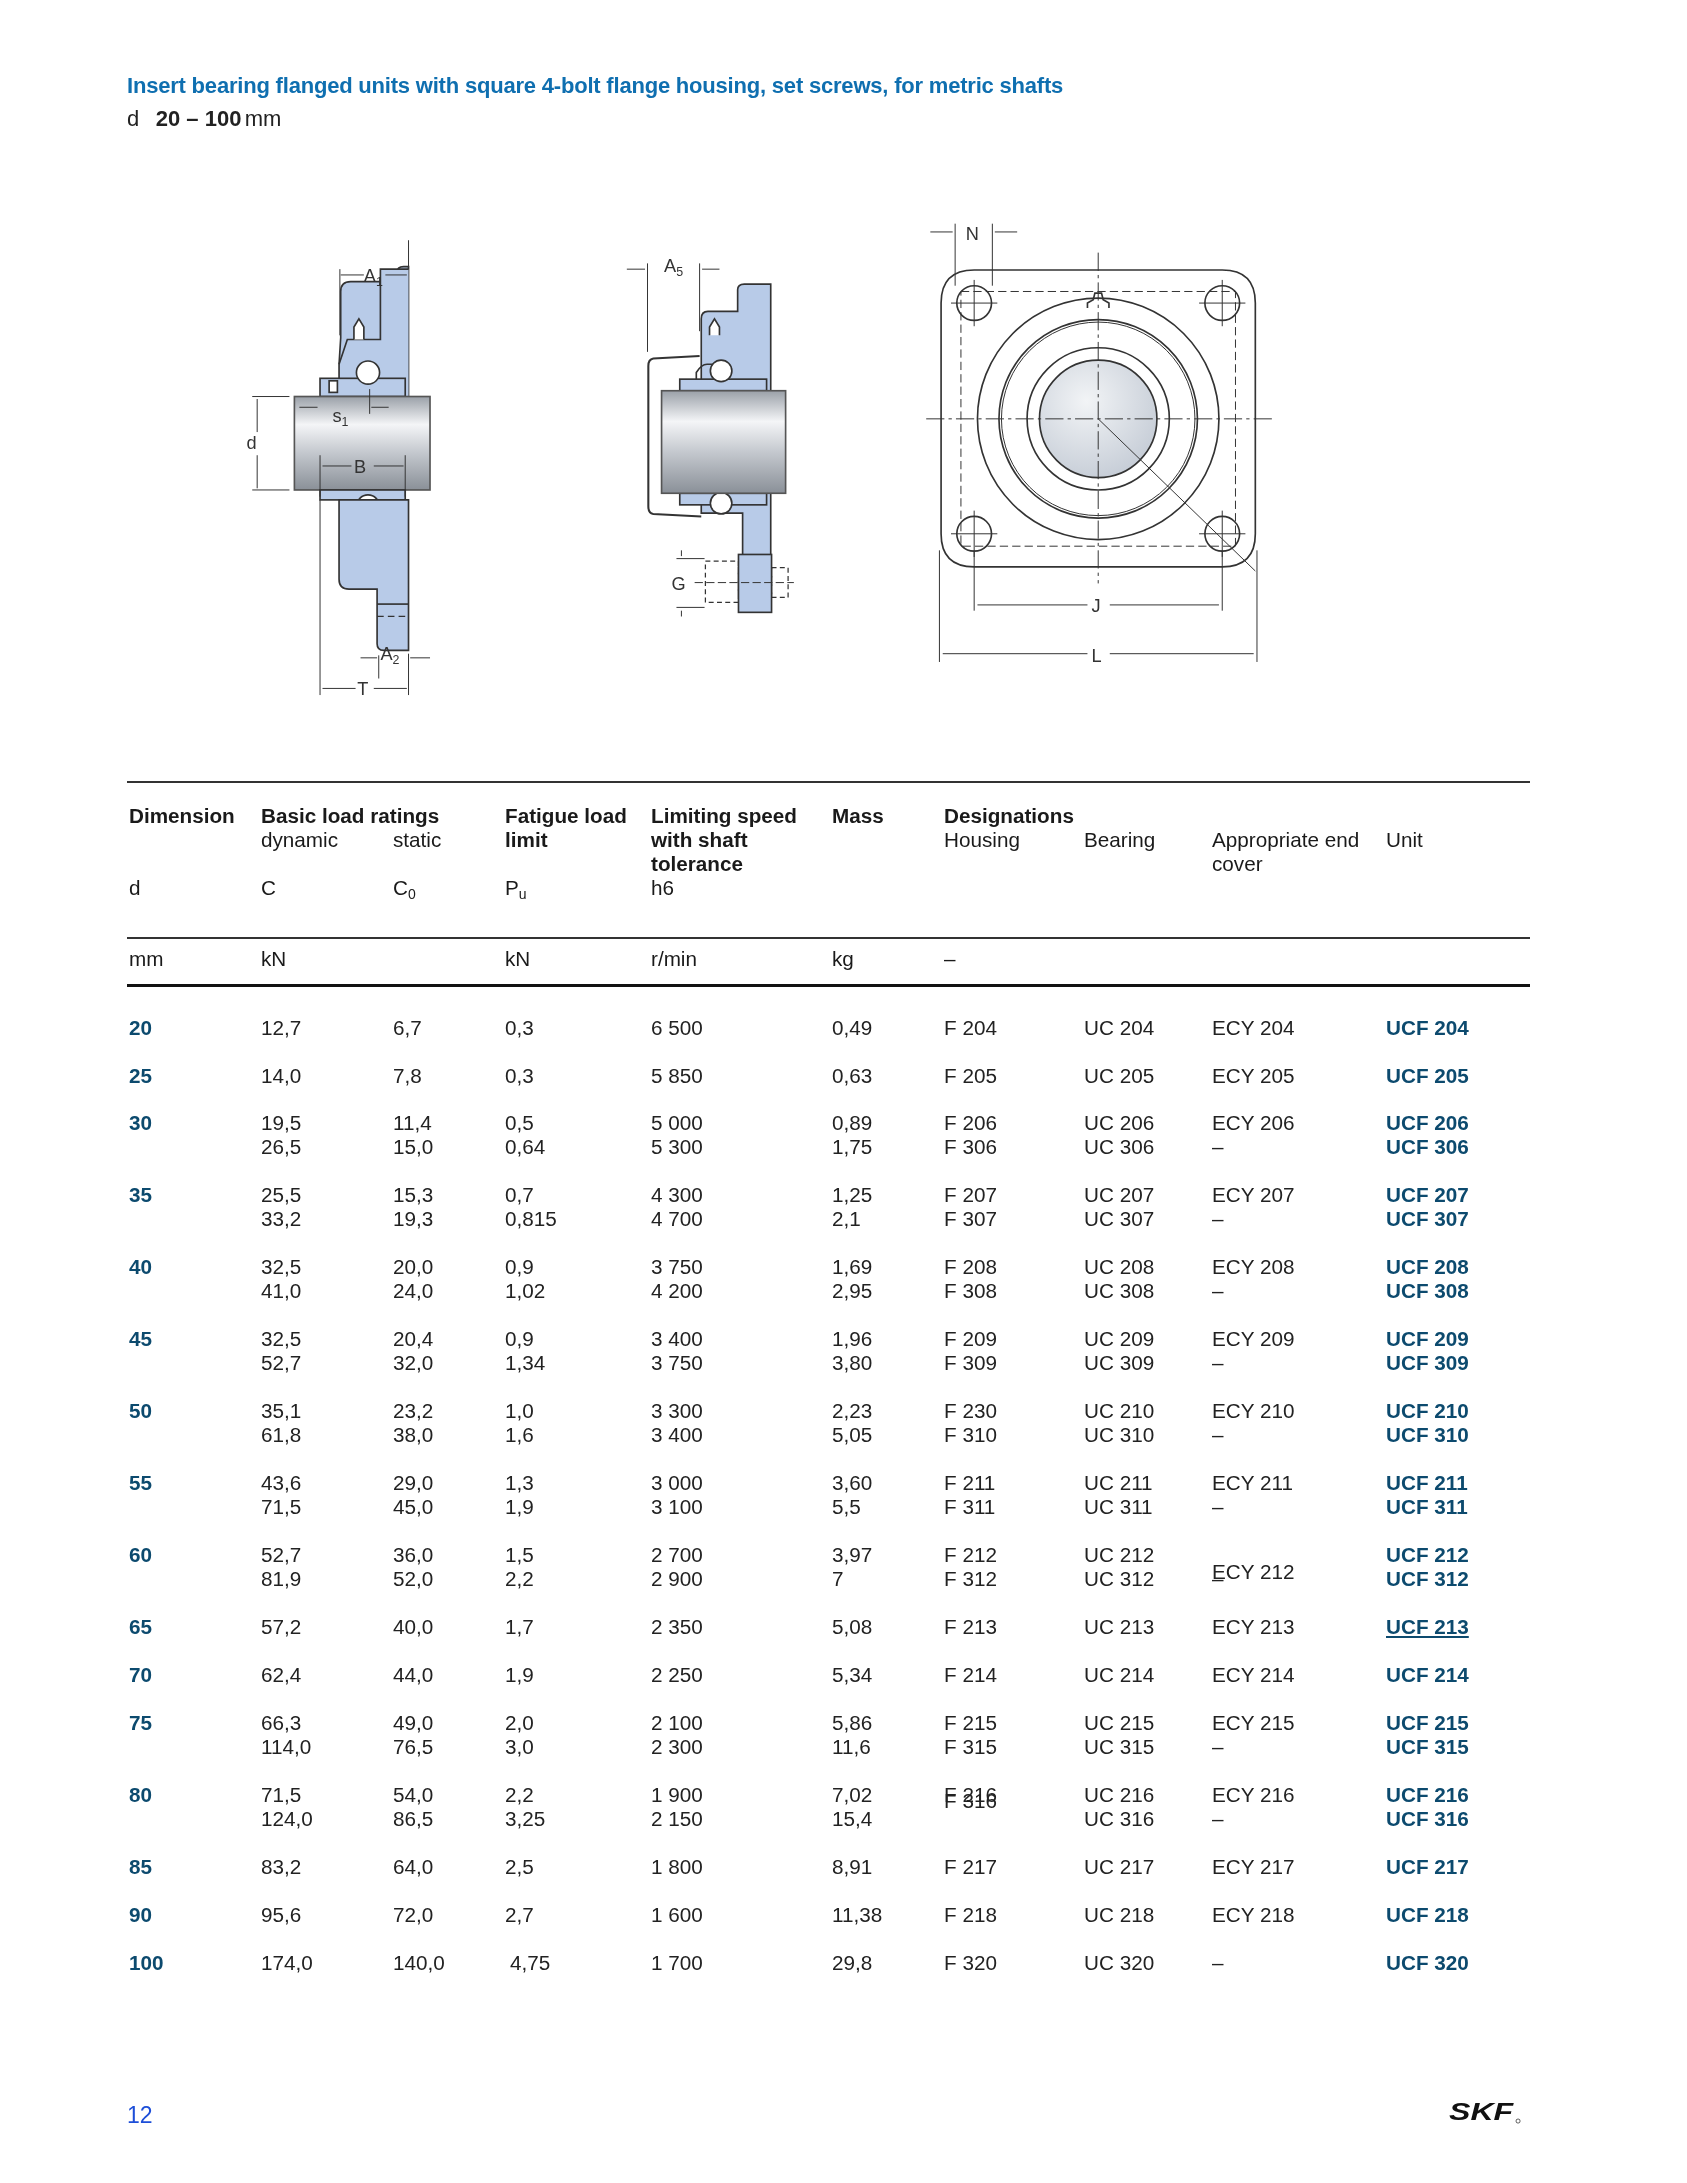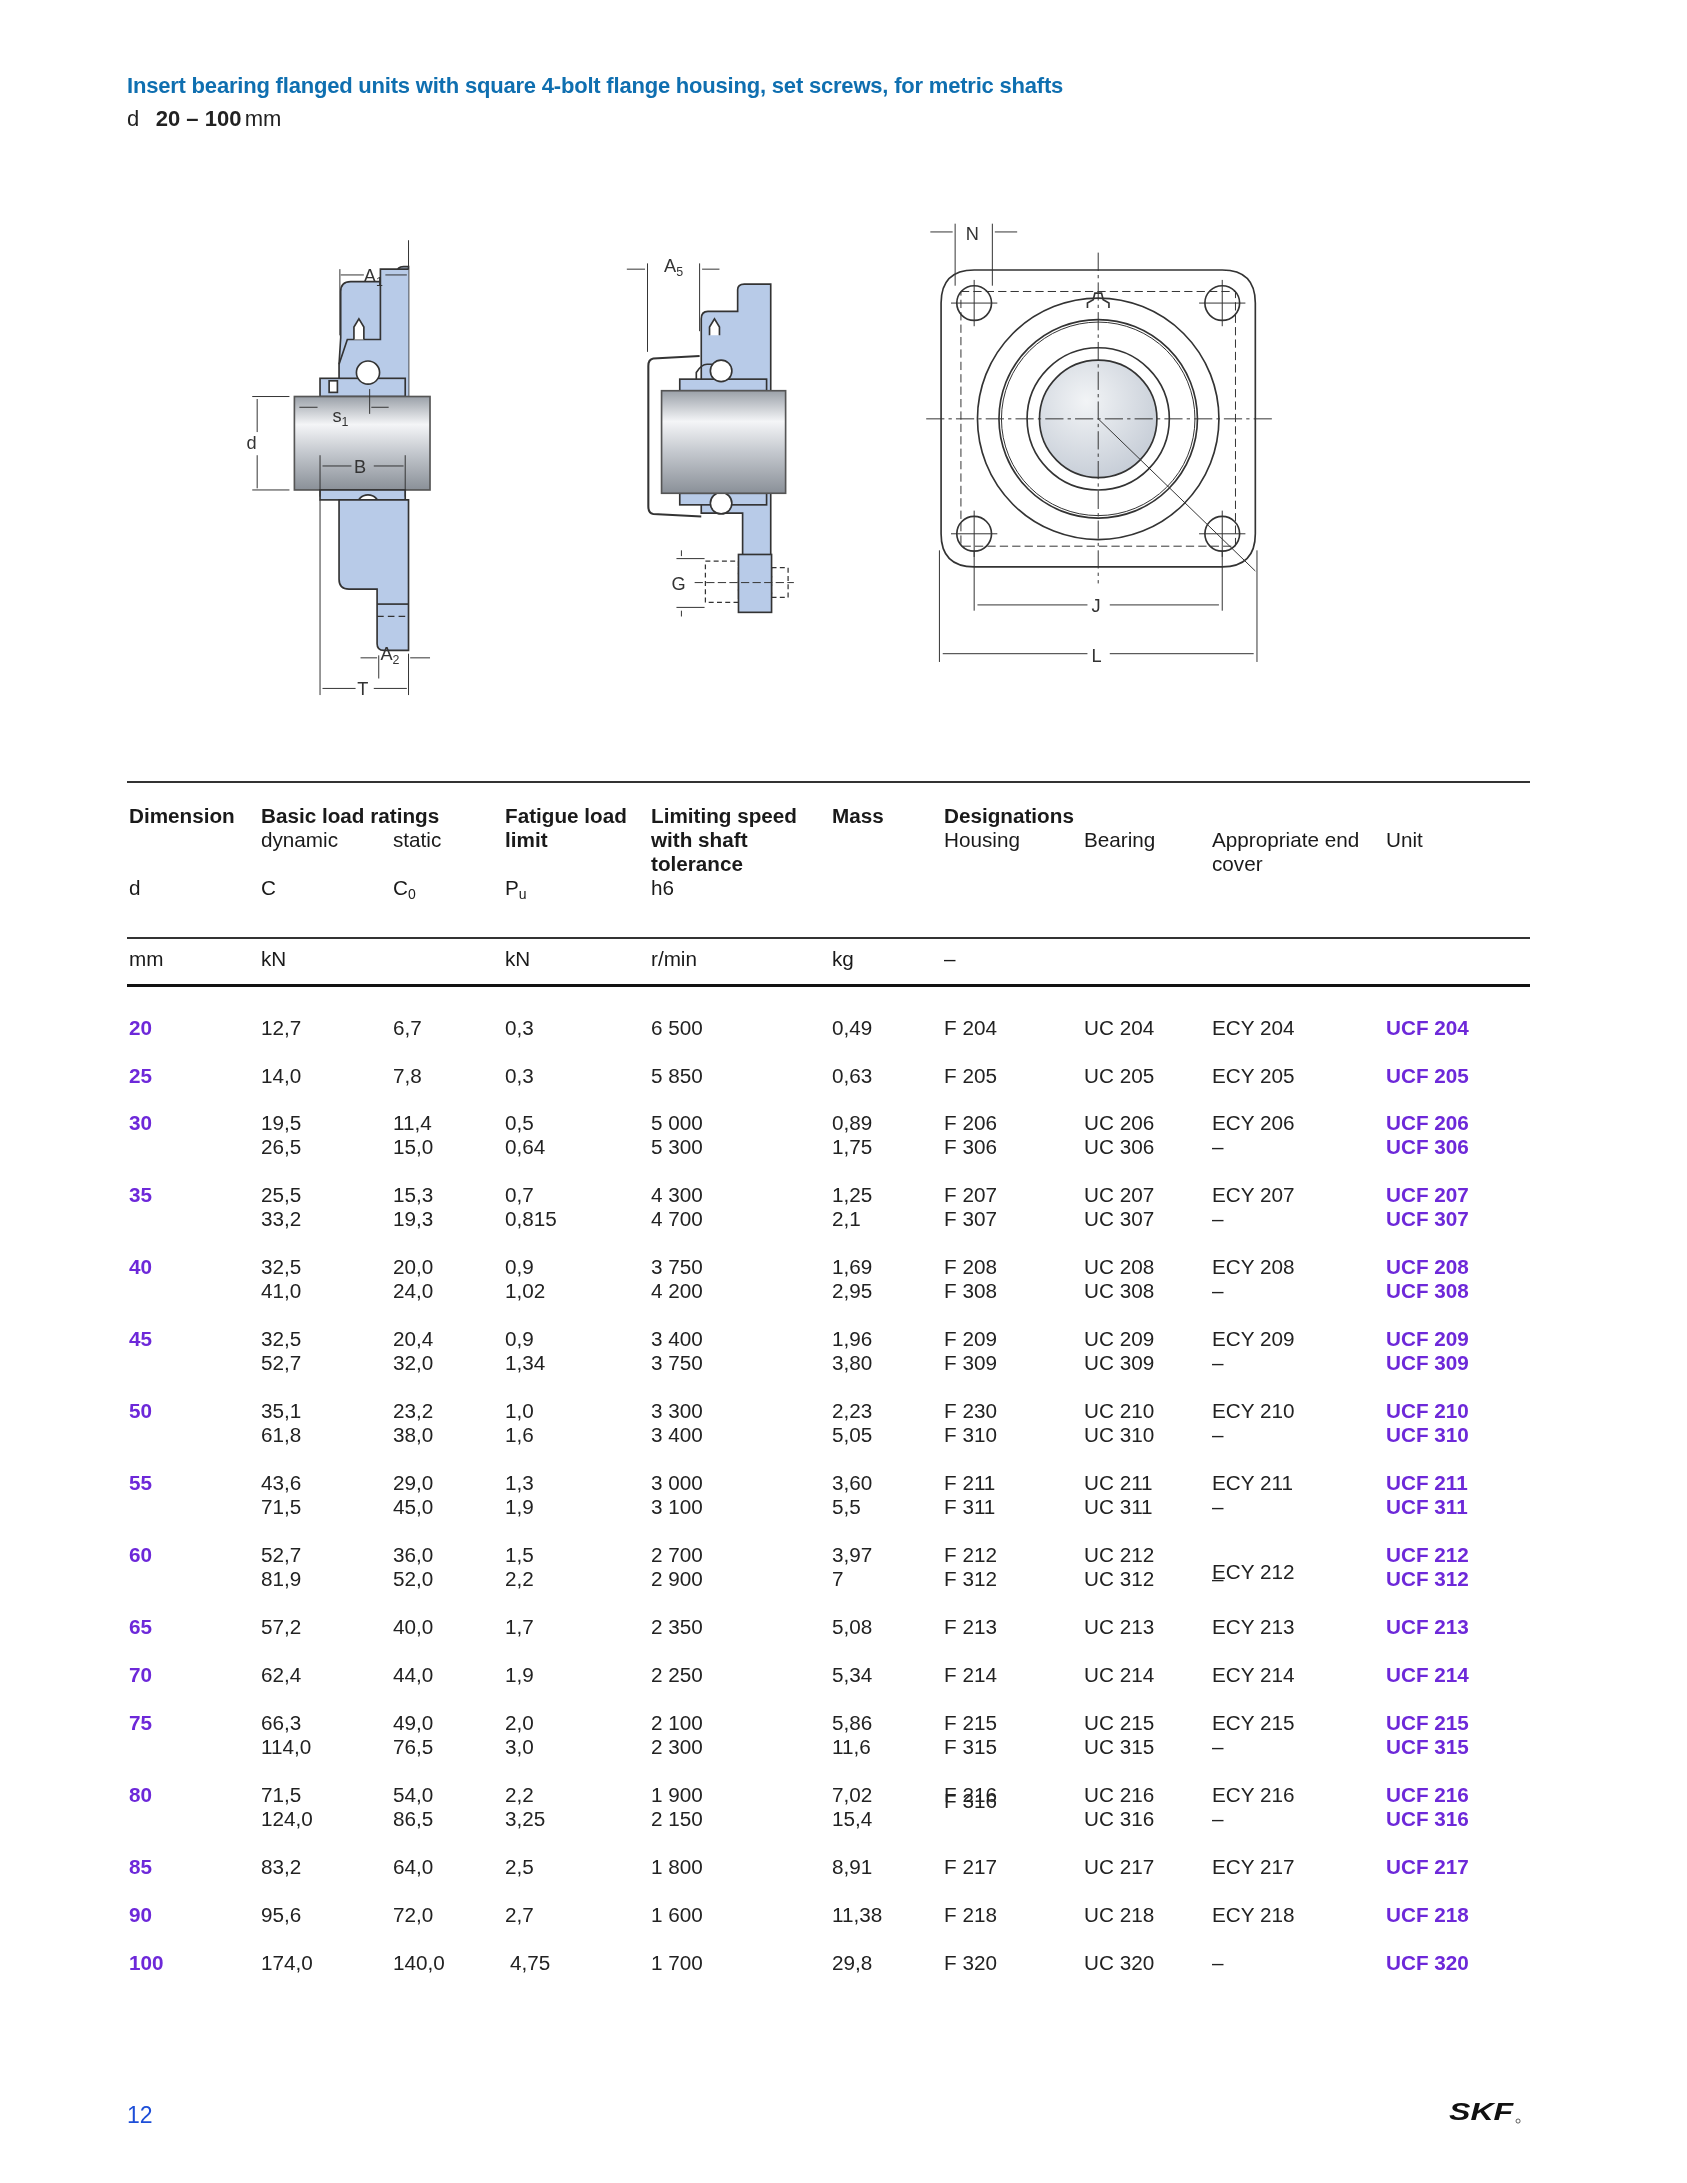--- a/index.html
+++ b/index.html
@@ -7,21 +7,21 @@
          font-family:"Liberation Sans", "DejaVu Sans", sans-serif; color:#1a1a1a; }
   .title { position:absolute; left:127px; top:73px; font-size:22px; font-weight:bold;
            color:#0f6fb0; letter-spacing:-0.2px; white-space:nowrap; }
   .subtitle { position:absolute; left:127px; top:106px; font-size:22px; color:#222; white-space:nowrap; }
   .subtitle .rng { font-weight:bold; margin:0 3.3px 0 16.5px; }
   .drawings { position:absolute; left:0; top:207px; width:1687px; height:513px; }
   .rule { position:absolute; left:127px; width:1403px; background:#333; }
   .hdr { position:absolute; font-size:20.7px; line-height:24px; white-space:nowrap; }
   .hdr.b { font-weight:bold; }
   .cell { position:absolute; font-size:20.7px; line-height:24px; white-space:nowrap; color:#222; }
-  .cell.d, .cell.unit { font-weight:bold; color:#6d28d9; }
+  .cell.d, .cell.unit { font-weight:bold; color:#0c4a6e; }
   .pagenum { position:absolute; left:127px; top:2102px; font-size:23px; color:#1d4ed8; }
   .logo { position:absolute; left:1449px; top:2097px; }
   sub.s { font-size:14px; vertical-align:-4.1px; }
 </style>
 </head>
 <body>
 
 <div class="title">Insert bearing flanged units with square 4-bolt flange housing, set screws, for metric shafts</div>
 <div class="subtitle">
   <span>d</span><span class="rng">20 – 100</span><span>mm</span>
@@ -398,21 +398,21 @@
     <div>
       <div class="cell d" style="left: 129px; top: 1615px;">65</div>
       <div class="cell" style="left: 261px; top: 1615px;">57,2</div>
       <div class="cell" style="left: 393px; top: 1615px;">40,0</div>
       <div class="cell" style="left: 505px; top: 1615px;">1,7</div>
       <div class="cell" style="left: 651px; top: 1615px;">2 350</div>
       <div class="cell" style="left: 832px; top: 1615px;">5,08</div>
       <div class="cell" style="left: 944px; top: 1615px;">F 213</div>
       <div class="cell" style="left: 1084px; top: 1615px;">UC 213</div>
       <div class="cell" style="left: 1212px; top: 1615px;">ECY 213</div>
-      <div class="cell unit" style="left: 1386px; top: 1615px;">UCF 213</div>
+      <div class="cell unit" style="left: 1386px; top: 1615px; text-decoration: underline;">UCF 213</div>
     </div>
     <div>
       <div class="cell d" style="left: 129px; top: 1663px;">70</div>
       <div class="cell" style="left: 261px; top: 1663px;">62,4</div>
       <div class="cell" style="left: 393px; top: 1663px;">44,0</div>
       <div class="cell" style="left: 505px; top: 1663px;">1,9</div>
       <div class="cell" style="left: 651px; top: 1663px;">2 250</div>
       <div class="cell" style="left: 832px; top: 1663px;">5,34</div>
       <div class="cell" style="left: 944px; top: 1663px;">F 214</div>
       <div class="cell" style="left: 1084px; top: 1663px;">UC 214</div>

